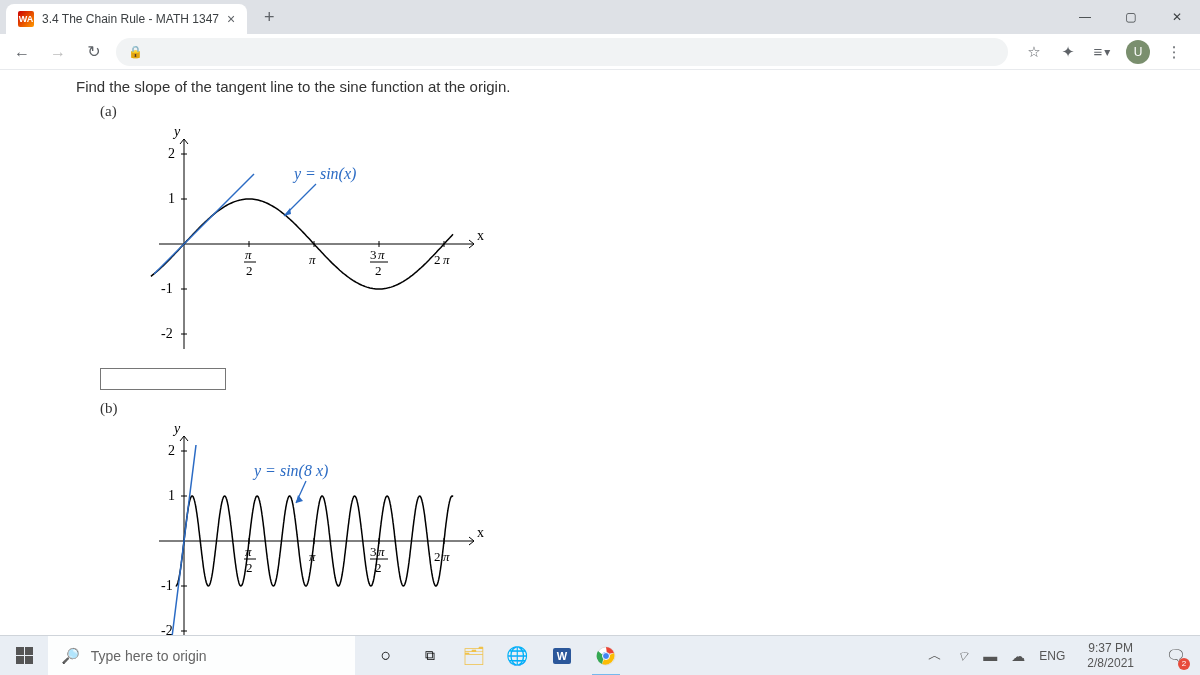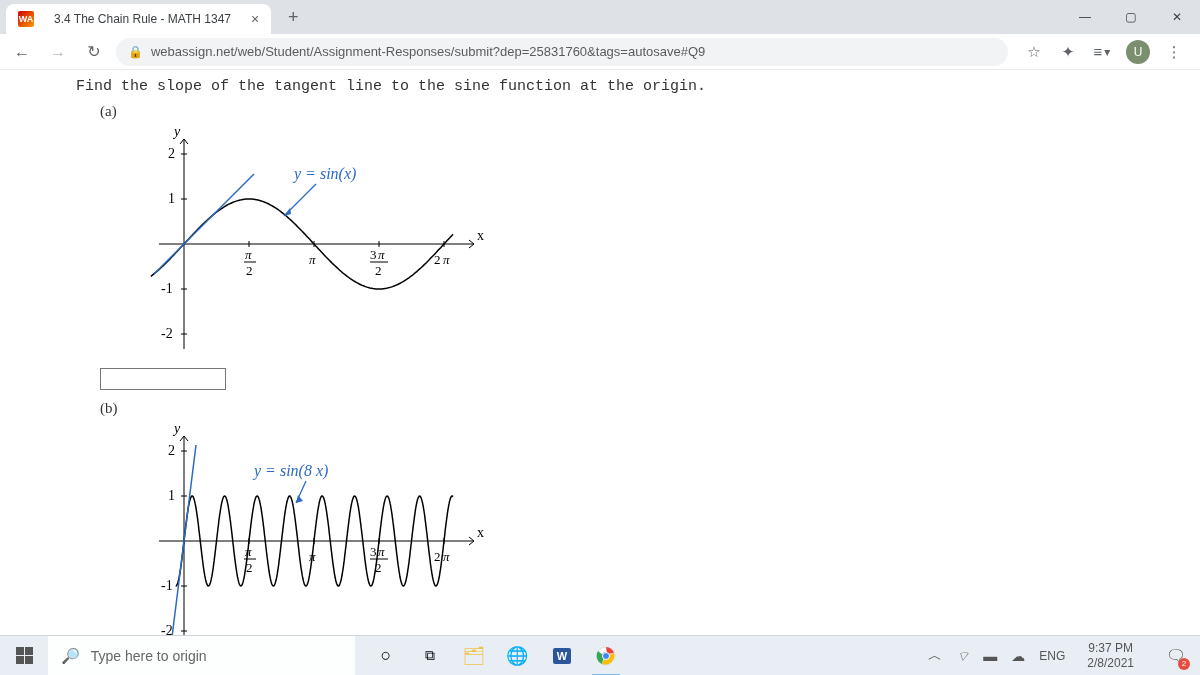--- a/index.html
+++ b/index.html
@@ -1,38 +1,38 @@
 <!DOCTYPE html>
 <html><head>
 <meta charset="utf-8">
 <style>
 *{box-sizing:border-box;margin:0;padding:0;font-family:"Segoe UI",Arial,sans-serif}
 body{background:#423a3b;overflow:hidden}
 .window{width:1200px;height:675px;background:#fff;position:relative}
 .titlebar{height:34px;background:#dee1e6;display:flex;align-items:center;position:relative}
-.tab{background:#fff;height:30px;margin-top:4px;margin-left:6px;border-radius:8px 8px 0 0;display:flex;align-items:center;padding:0 12px;gap:20px;font-size:12px;color:#3c4043;min-width:240px}
+.tab{background:#fff;height:30px;margin-top:4px;margin-left:6px;border-radius:8px 8px 0 0;display:flex;align-items:center;padding:0 12px;gap:8px;font-size:12px;color:#3c4043;min-width:240px}
 .tab-favicon{width:16px;height:16px;background:linear-gradient(135deg,#c00,#f90);border-radius:2px;display:flex;align-items:center;justify-content:center;color:#fff;font-size:9px;font-weight:bold}
 .tab-close{margin-left:auto;color:#5f6368;font-size:14px;cursor:pointer}
 .newtab{margin-left:8px;color:#5f6368;font-size:18px;cursor:pointer;width:28px;height:28px;display:flex;align-items:center;justify-content:center;border-radius:50%}
 .winctrls{position:absolute;right:0;top:0;display:flex;height:34px}
 .winbtn{width:46px;height:34px;display:flex;align-items:center;justify-content:center;color:#3c4043;font-size:12px;cursor:pointer}
 .addrbar{height:36px;background:#fff;display:flex;align-items:center;padding:0 8px;gap:8px;border-bottom:1px solid #e8eaed}
 .navbtn{width:28px;height:28px;display:flex;align-items:center;justify-content:center;color:#5f6368;font-size:16px;cursor:pointer;border-radius:50%}
 .navbtn.disabled{color:#bdbdbd}
 .omnibox{flex:1;height:28px;background:#f1f3f4;border-radius:14px;display:flex;align-items:center;padding:0 12px;gap:8px;font-size:13px;color:#595c5f}
 .lock{color:#5f6368;font-size:12px}
 .addr-right{display:flex;align-items:center;gap:14px;padding:0 8px}
 .ext-icon{width:20px;height:20px;display:flex;align-items:center;justify-content:center;color:#5f6368;font-size:15px;cursor:pointer}
 .avatar{width:24px;height:24px;border-radius:50%;background:#7a8f6e;color:#fff;display:flex;align-items:center;justify-content:center;font-size:12px}
 .content{height:calc(675px - 34px - 36px - 40px);overflow-y:scroll;padding:8px 0 8px 76px;color:#333;font-size:14px}
 .content::-webkit-scrollbar{width:17px}
 .content::-webkit-scrollbar-track{background:#f1f1f1}
 .content::-webkit-scrollbar-thumb{background:#c1c1c1}
 .content::-webkit-scrollbar-button{height:17px;background:#f1f1f1;display:block}
-.question{font-family:Liberation Mono, monospace;font-size:15px;margin-bottom:8px}
+.question{font-family:Liberation Sans, sans-serif;font-size:15px;margin-bottom:8px}
 .part{margin-left:24px;font-family:"Times New Roman",serif;font-size:15px;margin-bottom:4px}
 .graph{margin-left:48px;width:380px;height:240px;position:relative}
 .answer-box{margin-left:24px;margin-top:4px;margin-bottom:10px}
 .answer-box input{width:126px;height:22px;border:1px solid #767676;padding:0 4px;font-size:13px}
 .taskbar{position:absolute;bottom:0;left:0;right:0;height:40px;background:#e9eef4;display:flex;align-items:center;border-top:1px solid #cfd4da}
 .startbtn{width:48px;height:40px;display:flex;align-items:center;justify-content:center;cursor:pointer}
 .winlogo{width:17px;height:17px;display:grid;grid-template-columns:1fr 1fr;grid-template-rows:1fr 1fr;gap:1px}
 .winlogo div{background:#555}
 .searchbox{height:40px;display:flex;align-items:center;background:#fdfefe;padding:0 14px;gap:10px;font-size:14px;color:#666;width:308px;cursor:text;border-right:1px solid #e9eef4}
 .search-icon{font-size:15px;transform:scaleX(-1)}
@@ -64,21 +64,20 @@
       <div class="winbtn close">✕</div>
     </div>
   </div>
 
   <div class="addrbar">
     <div class="navbtn">←</div>
     <div class="navbtn disabled">→</div>
     <div class="navbtn">↻</div>
     <div class="omnibox">
       <span class="lock">🔒</span>
-      <span>webassign.net/web/Student/Assignment-Responses/submit?dep=25831760&amp;tags=autosave#Q9</span>
     </div>
     <div class="addr-right">
       <div class="ext-icon">☆</div>
       <div class="ext-icon">✦</div>
       <div class="ext-icon reading-list">
         <span>≡</span>
           <span style="font-size:12px">▾</span>
       </div>
       <div class="avatar">U</div>
       <div class="ext-icon">⋮</div>

